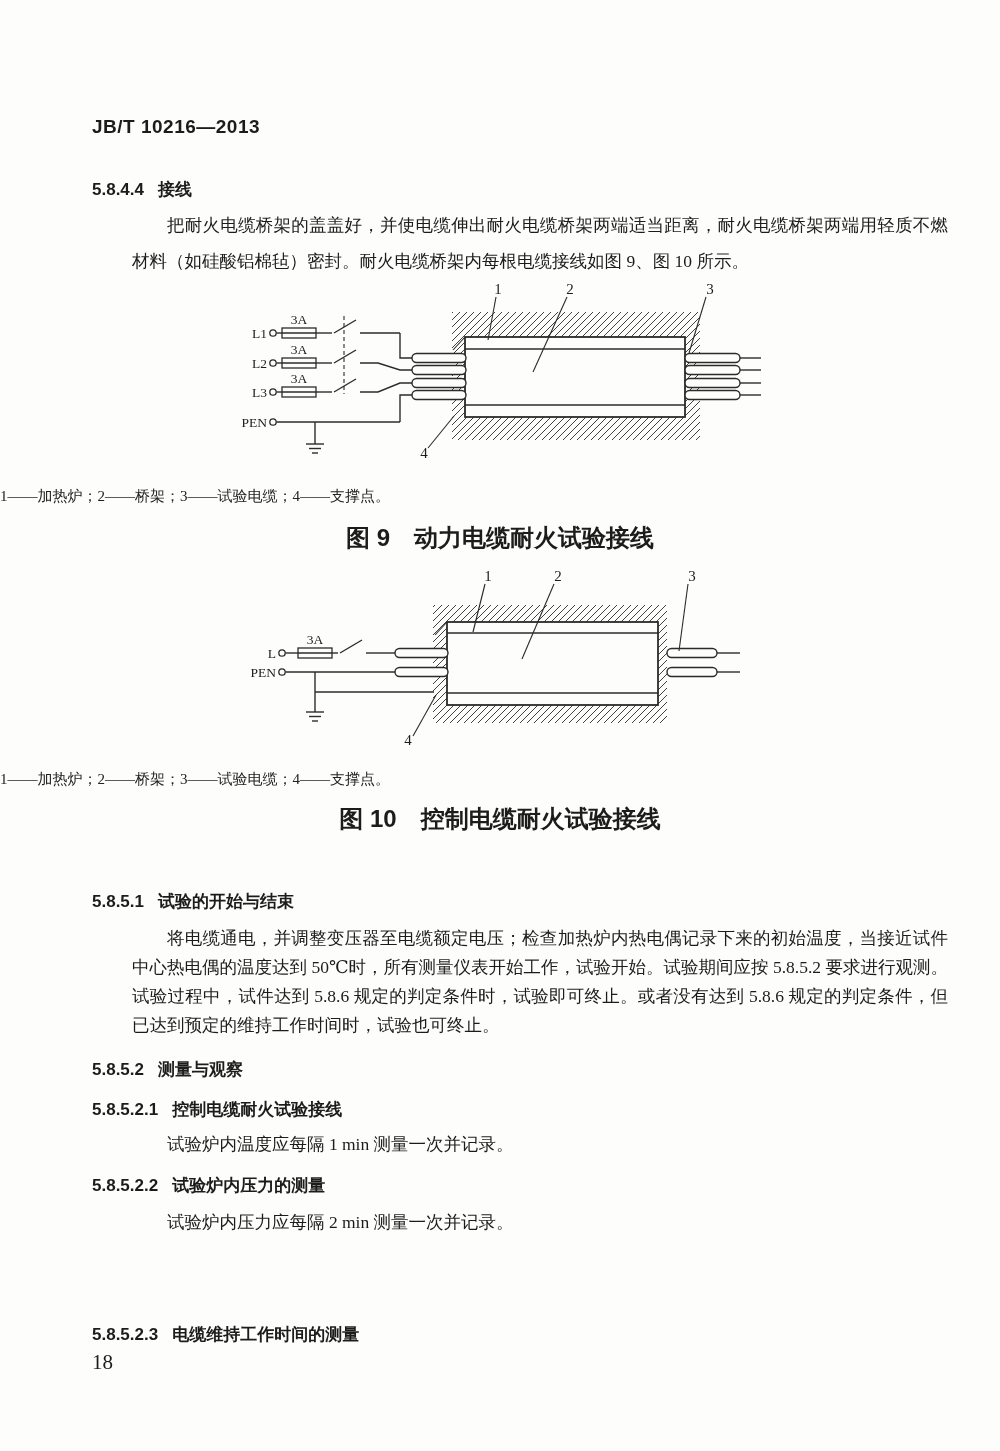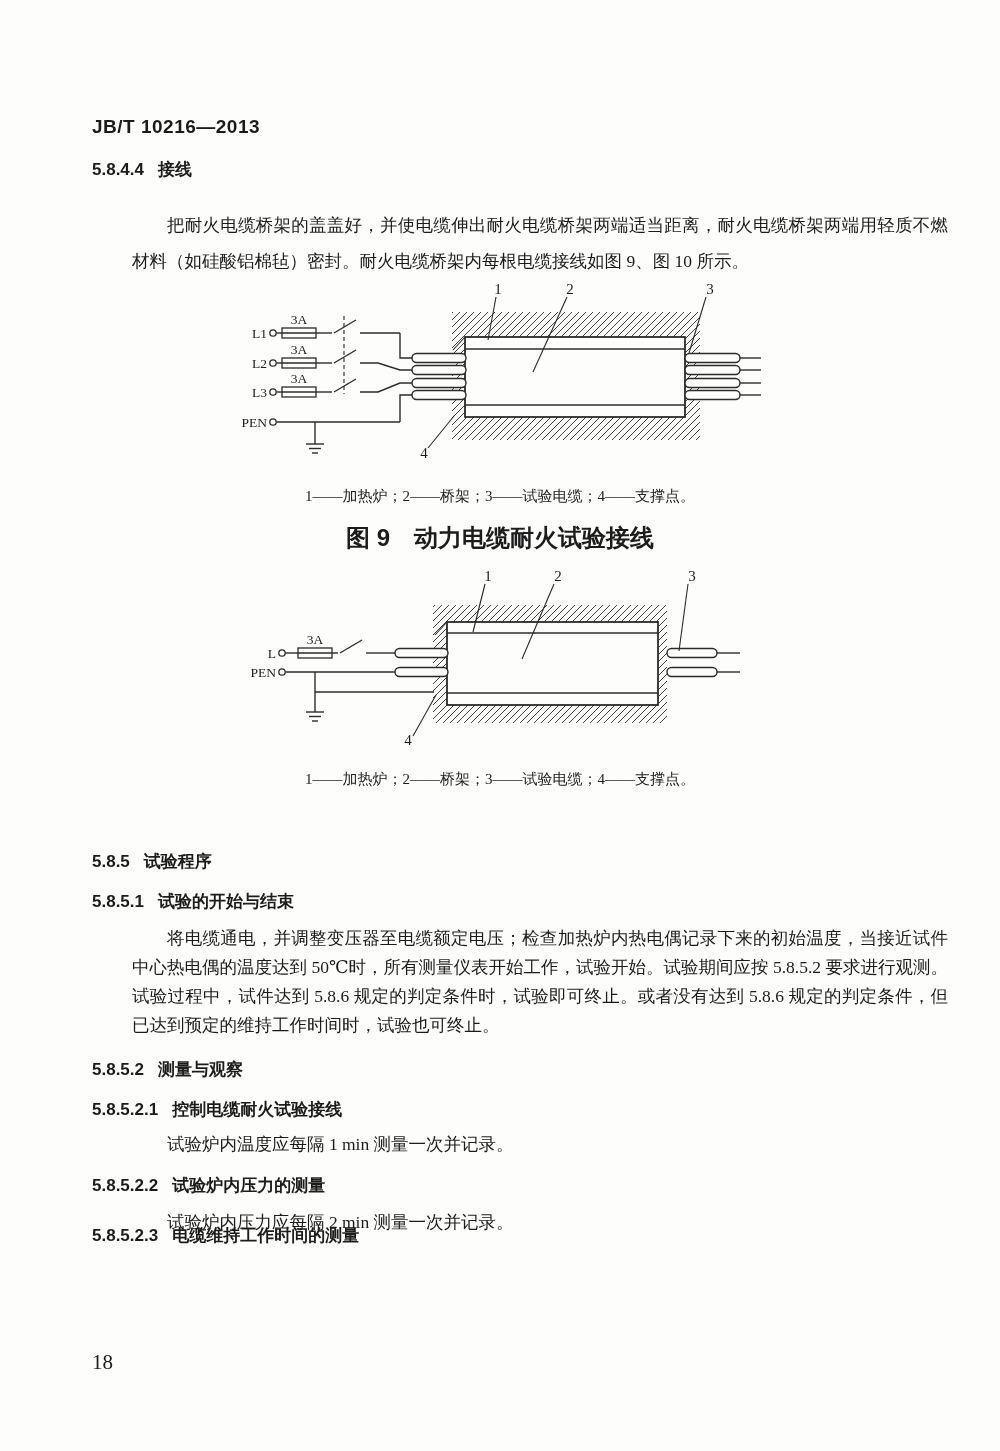--- a/index.html
+++ b/index.html
@@ -25,21 +25,21 @@
     white-space:nowrap;
   }
   .heading .h-num{margin-right:14px;}
   .para{
     left:92px;width:816px;
     font-size:17.5px;line-height:36px;
     text-align:justify;text-indent:2em;margin-left:40px;
   }
   .para2{line-height:29px;}
   .fig-legend{
-    left:0;width:1000px;text-align:center;
+    left:0;width:1000px;
     font-size:15px;color:#222;
   }
   .fig-caption{
     left:0;width:1000px;text-align:center;
     font-family:"Liberation Sans","DejaVu Sans",sans-serif;
     font-weight:bold;font-size:24px;
   }
   .page-number{
     left:92px;top:1350px;font-size:21px;
   }
@@ -57,21 +57,21 @@
   svg rect.tray{fill:#fdfdfb;stroke:#2b2b2b;stroke-width:1.8;}
   svg rect.cable{fill:#fdfdfb;stroke:#2b2b2b;stroke-width:1.4;}
 </style>
 </head>
 <body>
 
 <div id="page">
 
   <div class="abs std-header">JB/T 10216—2013</div>
 
-  <div class="abs heading" style="top:158px">
+  <div class="abs heading" style="top:178px">
     <span class="h-num">5.8.4.4</span><span>接线</span>
   </div>
 
   <div class="abs para" style="top:207px">把耐火电缆桥架的盖盖好，并使电缆伸出耐火电缆桥架两端适当距离，耐火电缆桥架两端用轻质不燃材料（如硅酸铝棉毡）密封。耐火电缆桥架内每根电缆接线如图 9、图 10 所示。</div>
 
   <div class="abs" style="left:240px;top:280px">
     <svg width="530" height="185" viewBox="0 0 530 185">
       <defs>
         <pattern id="h9" width="7" height="7" patternUnits="userSpaceOnUse">
           <path d="M-1,8 L8,-1" stroke="#2b2b2b" stroke-width="0.9" fill="none"></path>
@@ -228,24 +228,22 @@
         <line class="thin" x1="324" y1="19" x2="292" y2="94"></line>
         <text class="callout" x="462" y="16" text-anchor="middle">3</text>
         <line class="thin" x1="458" y1="19" x2="449" y2="86"></line>
         <text class="callout" x="178" y="180" text-anchor="middle">4</text>
         <line class="thin" x1="183" y1="171" x2="206" y2="130"></line>
       </g>
     </svg>
   </div>
 
   <div class="abs fig-legend" style="top:770px">1——加热炉；2——桥架；3——试验电缆；4——支撑点。</div>
-
-  <div class="abs heading" style="top:850px">
-    <span class="h-num">5.8.5</span><span>试验程序</span>
-  </div>
+  <div class="abs fig-caption" style="top:803px">图 10　控制电缆耐火试验接线</div>
+
 
   <div class="abs heading" style="top:890px">
     <span class="h-num">5.8.5.1</span><span>试验的开始与结束</span>
   </div>
 
   <div class="abs para para2" style="top:924px">将电缆通电，并调整变压器至电缆额定电压；检查加热炉内热电偶记录下来的初始温度，当接近试件中心热电偶的温度达到 50℃时，所有测量仪表开始工作，试验开始。试验期间应按 5.8.5.2 要求进行观测。试验过程中，试件达到 5.8.6 规定的判定条件时，试验即可终止。或者没有达到 5.8.6 规定的判定条件，但已达到预定的维持工作时间时，试验也可终止。</div>
 
   <div class="abs heading" style="top:1058px">
     <span class="h-num">5.8.5.2</span><span>测量与观察</span>
   </div>
@@ -255,20 +253,20 @@
   </div>
 
   <div class="abs para" style="top:1126px">试验炉内温度应每隔 1 min 测量一次并记录。</div>
 
   <div class="abs heading" style="top:1174px">
     <span class="h-num">5.8.5.2.2</span><span>试验炉内压力的测量</span>
   </div>
 
   <div class="abs para" style="top:1204px">试验炉内压力应每隔 2 min 测量一次并记录。</div>
 
-  <div class="abs heading" style="top:1224px">
+  <div class="abs heading" style="top:1323px">
     <span class="h-num">5.8.5.2.3</span><span>电缆维持工作时间的测量</span>
   </div>
 
 
   <div class="abs page-number">18</div>
 
 </div>
 
 </body></html>

